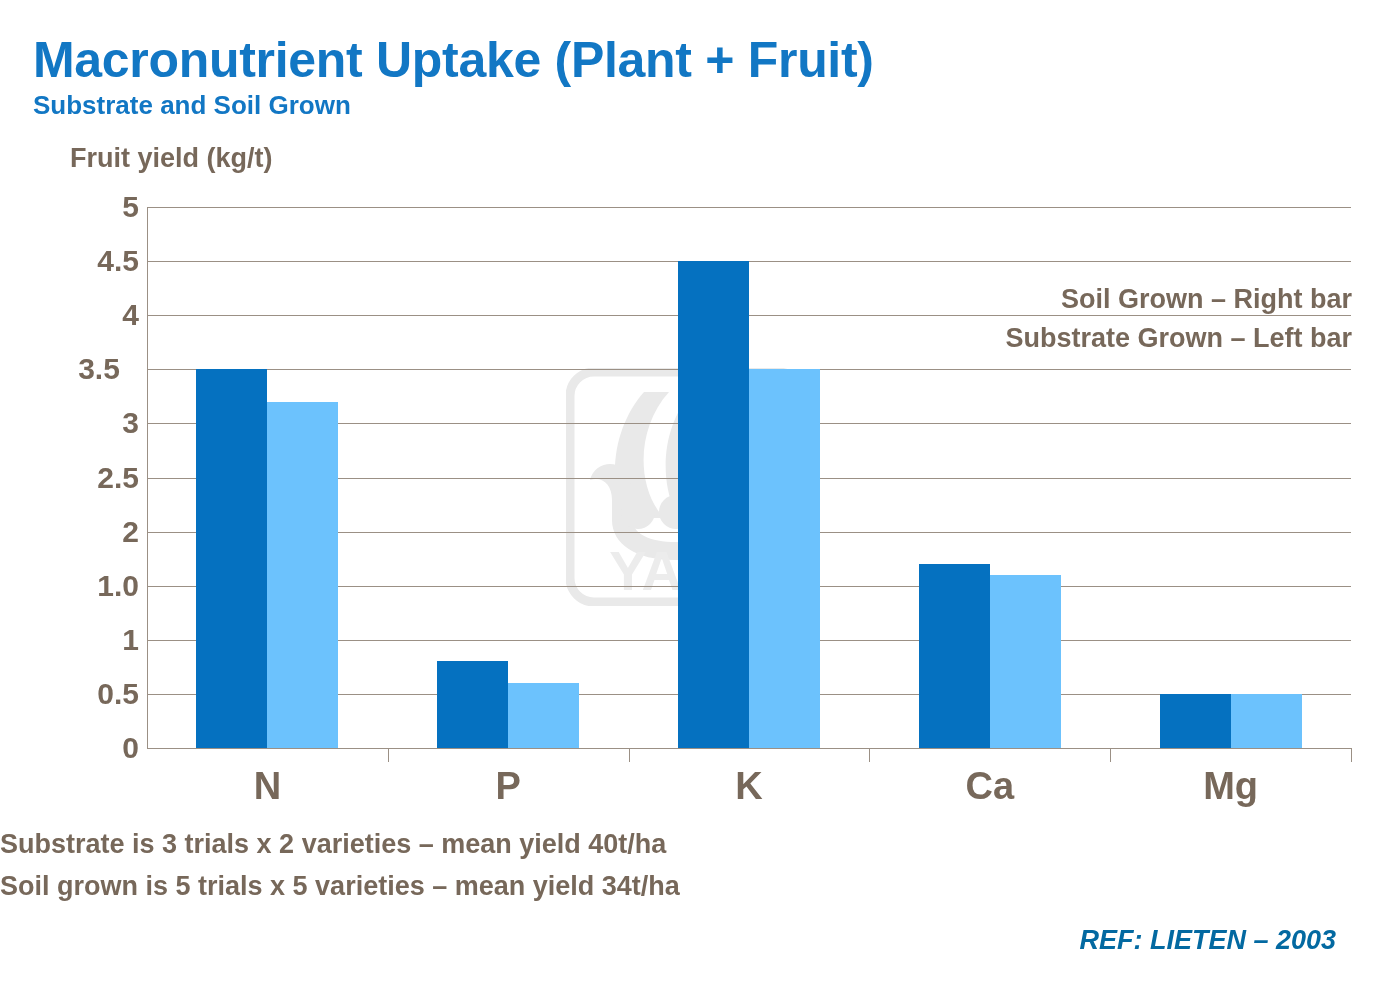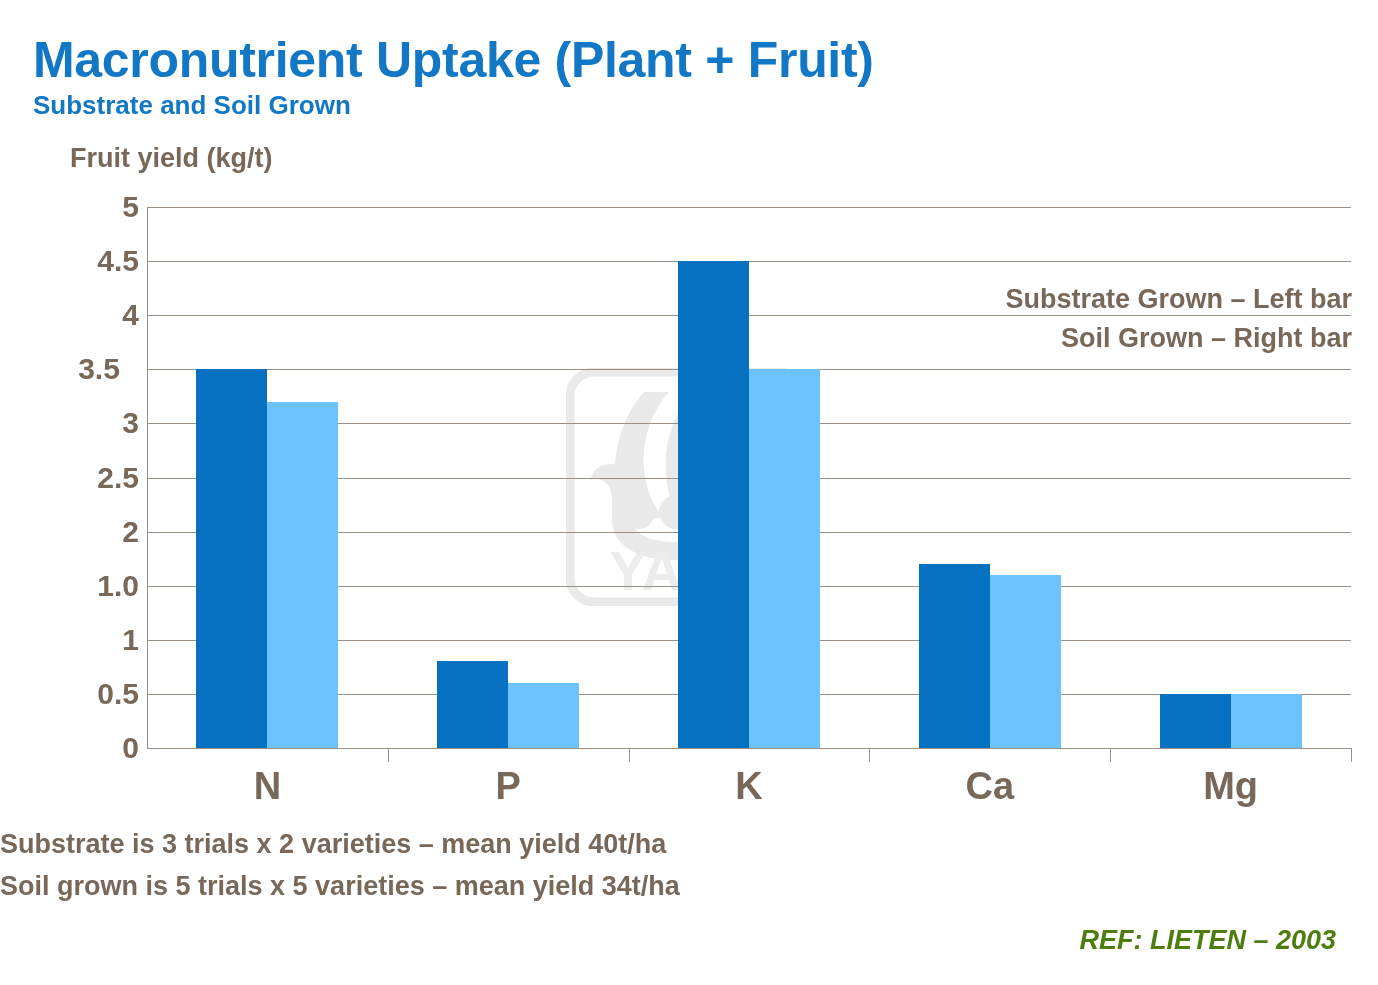--- a/index.html
+++ b/index.html
@@ -149,21 +149,21 @@
     color: #77685a;
     line-height: 1.55;
   }
   #reference {
     position: absolute;
     right: 42px;
     top: 925px;
     font-size: 27px;
     font-weight: bold;
     font-style: italic;
-    color: #4d7c0f;
+    color: #0369a1;
     white-space: nowrap;
     margin-left: 40px;
   }
 
   
   #watermark {
     position: absolute;
     left: 566px;
     top: 368px;
     width: 240px;
@@ -232,22 +232,22 @@
     <div class="ytick" style="top: 324.6px;">2</div>
     <div class="ytick" style="top: 270.5px;">2.5</div>
     <div class="ytick" style="top: 216.4px;">3</div>
     <div class="ytick" style="top: 162.3px; text-align: center;">3.5</div>
     <div class="ytick" style="top: 108.2px;">4</div>
     <div class="ytick" style="top: 54.1px;">4.5</div>
     <div class="ytick" style="top: 0px;">5</div>
   </div>
 
 <div id="legend">
+  <div>Soil Grown – Right bar</div>
   <div>Substrate Grown – Left bar</div>
-  <div>Soil Grown – Right bar</div>
 </div>
 
 <div id="footnotes">
   <div>Substrate is 3 trials x 2 varieties – mean yield 40t/ha</div>
   <div>Soil grown is 5 trials x 5 varieties – mean yield 34t/ha</div>
 </div>
 <div id="reference">REF:  LIETEN – 2003</div>
 
 <div class="cat-tick" style="left: 387.8px;"></div>
 <div class="cat-label" style="left: 267.4px;">N</div>

